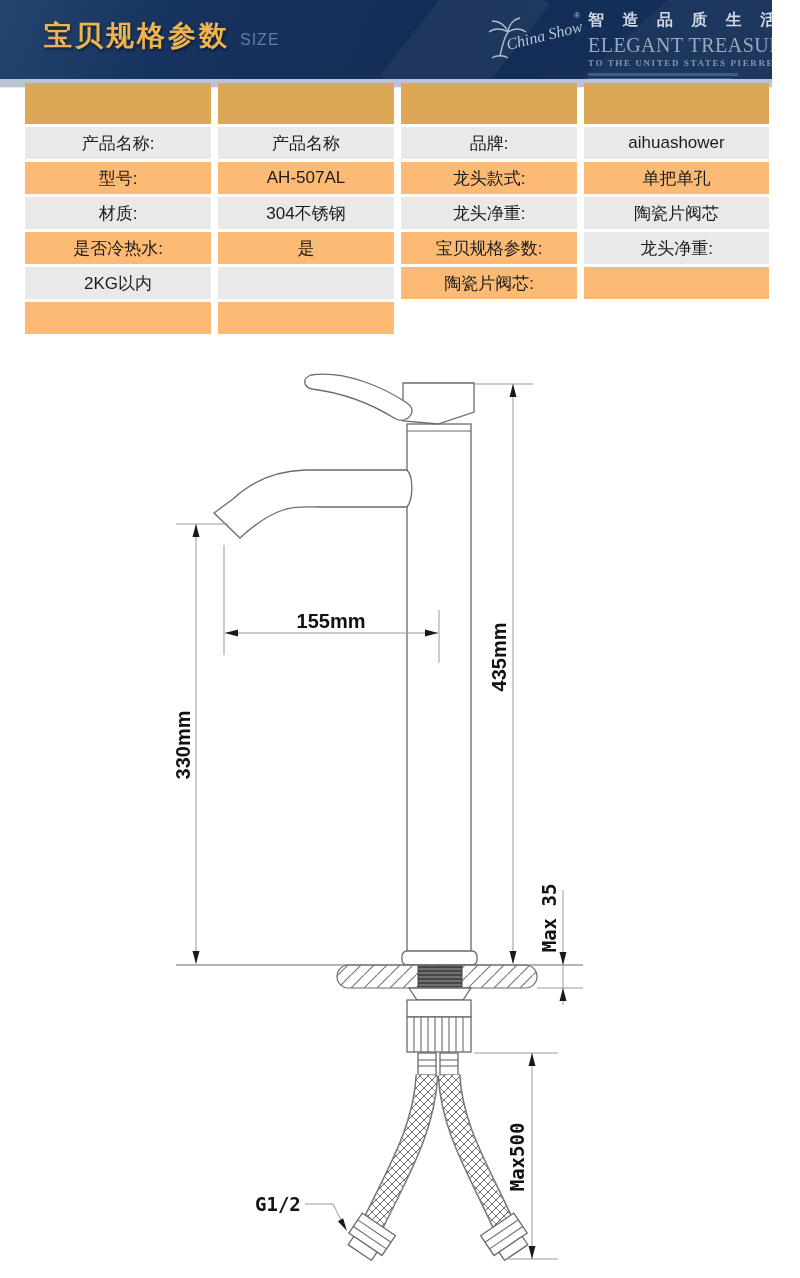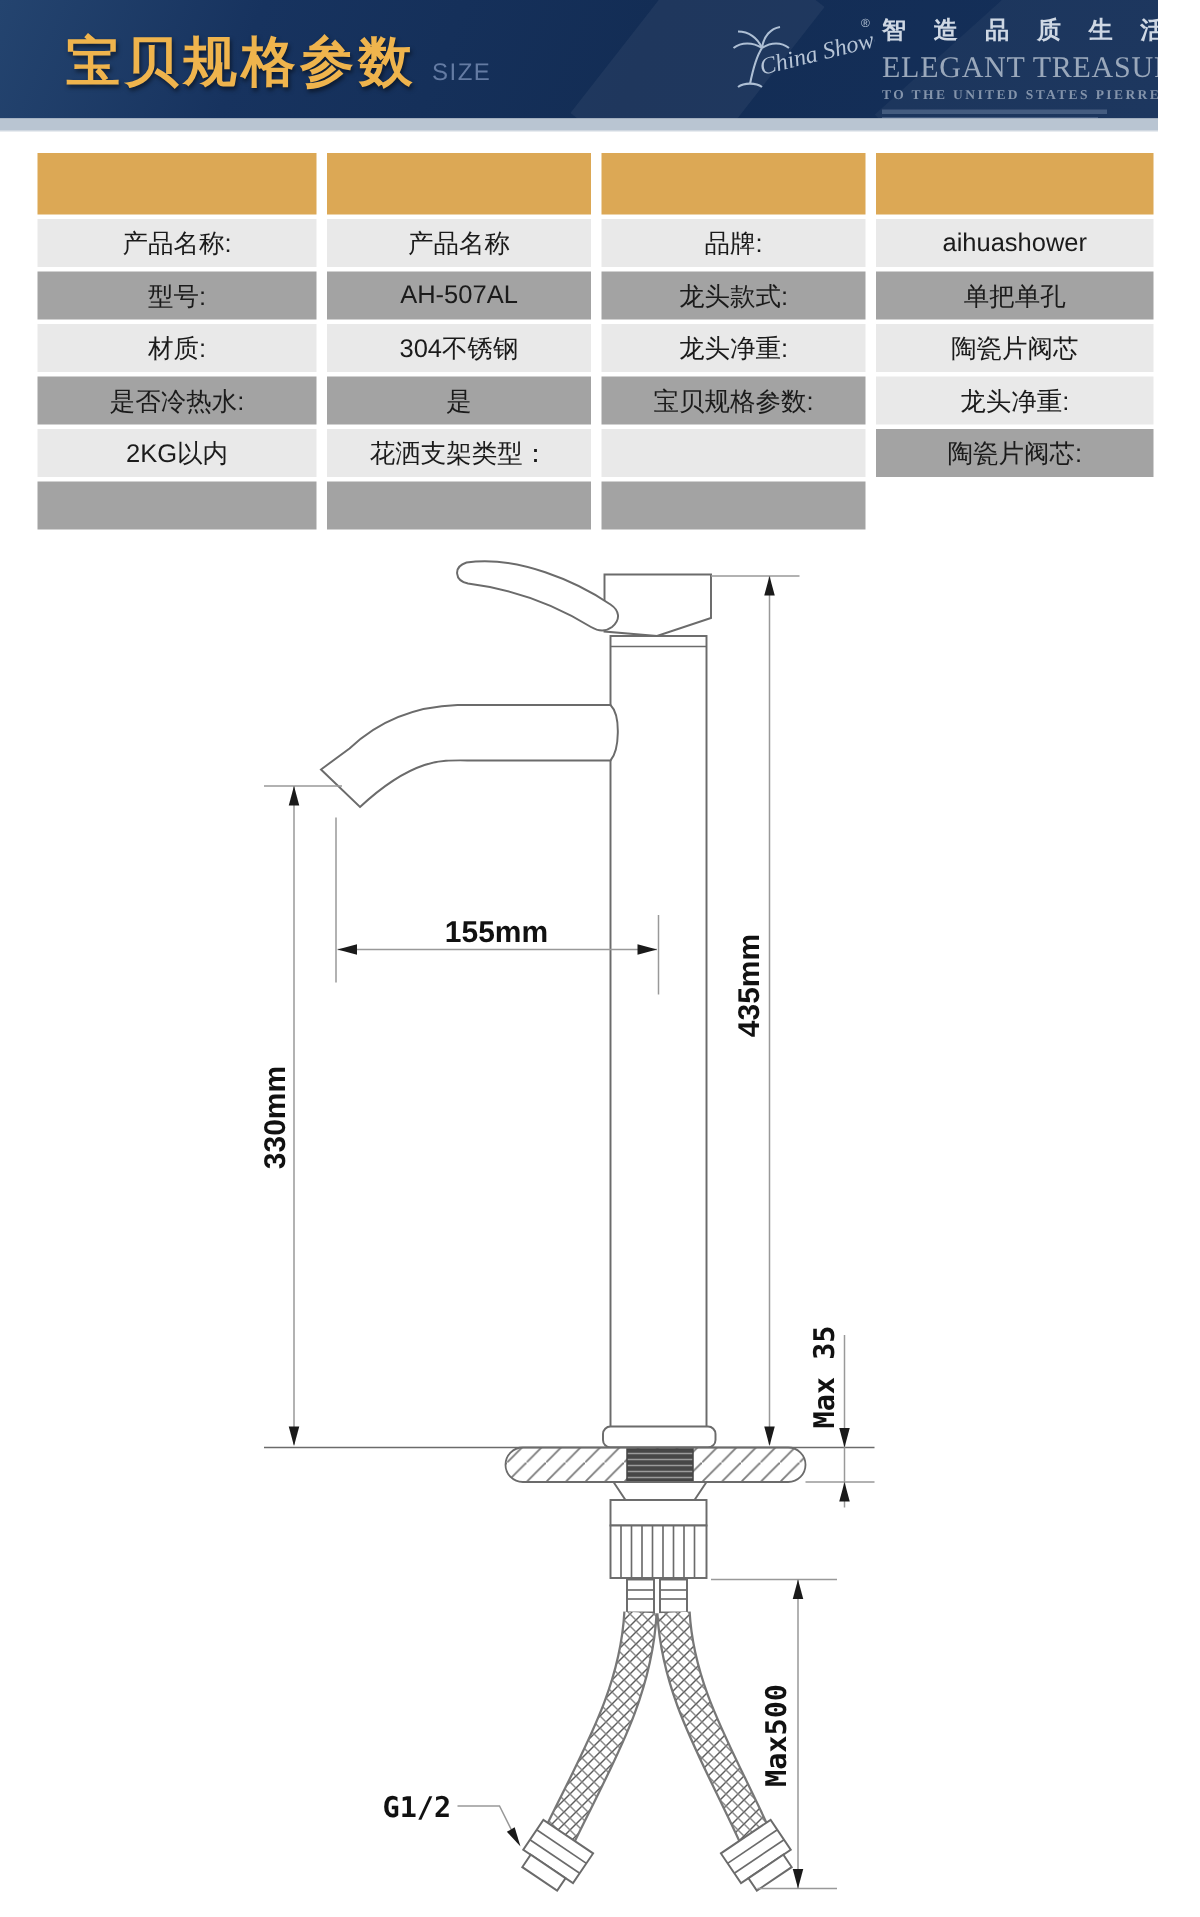--- a/index.html
+++ b/index.html
@@ -10,43 +10,43 @@
   
   .banner{position:absolute;left:0;top:0;width:772px;height:79px;overflow:hidden;
           background:linear-gradient(112deg,#24446f 0%,#17335f 22%,#132d55 55%,#142f59 100%);}
   .banner .diag1{position:absolute;left:420px;top:-40px;width:90px;height:160px;
           background:rgba(255,255,255,0.05);transform:rotate(38deg);}
   .banner .diag2{position:absolute;left:600px;top:-30px;width:260px;height:150px;
           background:rgba(255,255,255,0.04);transform:rotate(-42deg);}
   .banner-strip{position:absolute;left:0;top:79px;width:772px;height:8px;background:#b9c5d2;
           border-bottom:1px solid #e8ecf0;}
   .title-wrap{position:absolute;left:44px;top:17px;white-space:nowrap;}
-  .main-title{font-size:36px;font-weight:bold;color:#efb44d;letter-spacing:3px;
+  .main-title{font-size:28px;font-weight:bold;color:#efb44d;letter-spacing:3px;
           text-shadow:1px 2px 3px rgba(0,0,0,0.5);}
   .sub-title{font-size:16px;color:#647ba3;margin-left:10px;letter-spacing:1px;}
   .brand-block{position:absolute;left:588px;top:10px;width:180px;}
   .tagline-cn{font-size:16px;font-weight:bold;color:#cfd8e4;letter-spacing:7px;white-space:nowrap;}
   .tagline-en{font-size:20px;font-family:"Liberation Serif","DejaVu Serif",serif;color:#9aa8bb;
           letter-spacing:0.5px;margin-top:3px;white-space:nowrap;}
   .tagline-sub{font-size:9px;font-family:"Liberation Serif","DejaVu Serif",serif;font-weight:bold;
           color:#8494ab;letter-spacing:1.6px;margin-top:1px;white-space:nowrap;}
   .micro{margin-top:5px;}
   .micro div{height:3px;background:rgba(142,162,192,0.35);margin-bottom:2px;}
   .logo-svg{position:absolute;left:478px;top:4px;}
 
   
-  .spec{position:absolute;left:25px;top:102px;display:grid;
+  .spec{position:absolute;left:25px;top:83px;display:grid;
         grid-template-columns:186px 176px 176px 185px;
         grid-template-rows:41px repeat(6,32px);
         column-gap:7px;row-gap:3px;}
   .cell{display:flex;align-items:center;justify-content:center;
         font-size:17px;color:#1b1b1b;}
   .gold{background:#dca855;}
   .rl{background:#e9e9e9;}
-  .rd{background:#a3a3a3;}
+  .rd{background:#fdba74;}
 
   
   .drawing{position:absolute;left:0;top:370px;}
   .outline{fill:#ffffff;stroke:#6b6b6b;stroke-width:1.3;}
   .thinline{stroke:#6b6b6b;stroke-width:1.1;fill:none;}
   .dimline{stroke:#999;stroke-width:1;fill:none;}
   .arrow{fill:#1a1a1a;stroke:none;}
   .dimnum{font-family:"Liberation Sans","DejaVu Sans",sans-serif;font-weight:bold;
           font-size:20px;fill:#111;}
   .dimmono{font-family:"DejaVu Sans Mono",monospace;font-weight:bold;font-size:19px;fill:#111;}
@@ -110,21 +110,20 @@
     <div class="cell rl">304不锈钢</div>
     <div class="cell rl">龙头净重:</div>
     <div class="cell rl">陶瓷片阀芯</div>
 
     <div class="cell rd">是否冷热水:</div>
     <div class="cell rd">是</div>
     <div class="cell rd">宝贝规格参数:</div>
 
     <div class="cell rl">龙头净重:</div>
     <div class="cell rl">2KG以内</div>
-    <div class="cell rl">花洒支架类型：</div>
     <div class="cell rl"></div>
 
     <div class="cell rd">陶瓷片阀芯:</div>
     <div class="cell rd"></div>
     <div class="cell rd"></div>
     <div class="cell rd"></div>
   </div>
 
   <svg class="drawing" width="800" height="908" viewBox="0 370 800 908">
     <defs>

